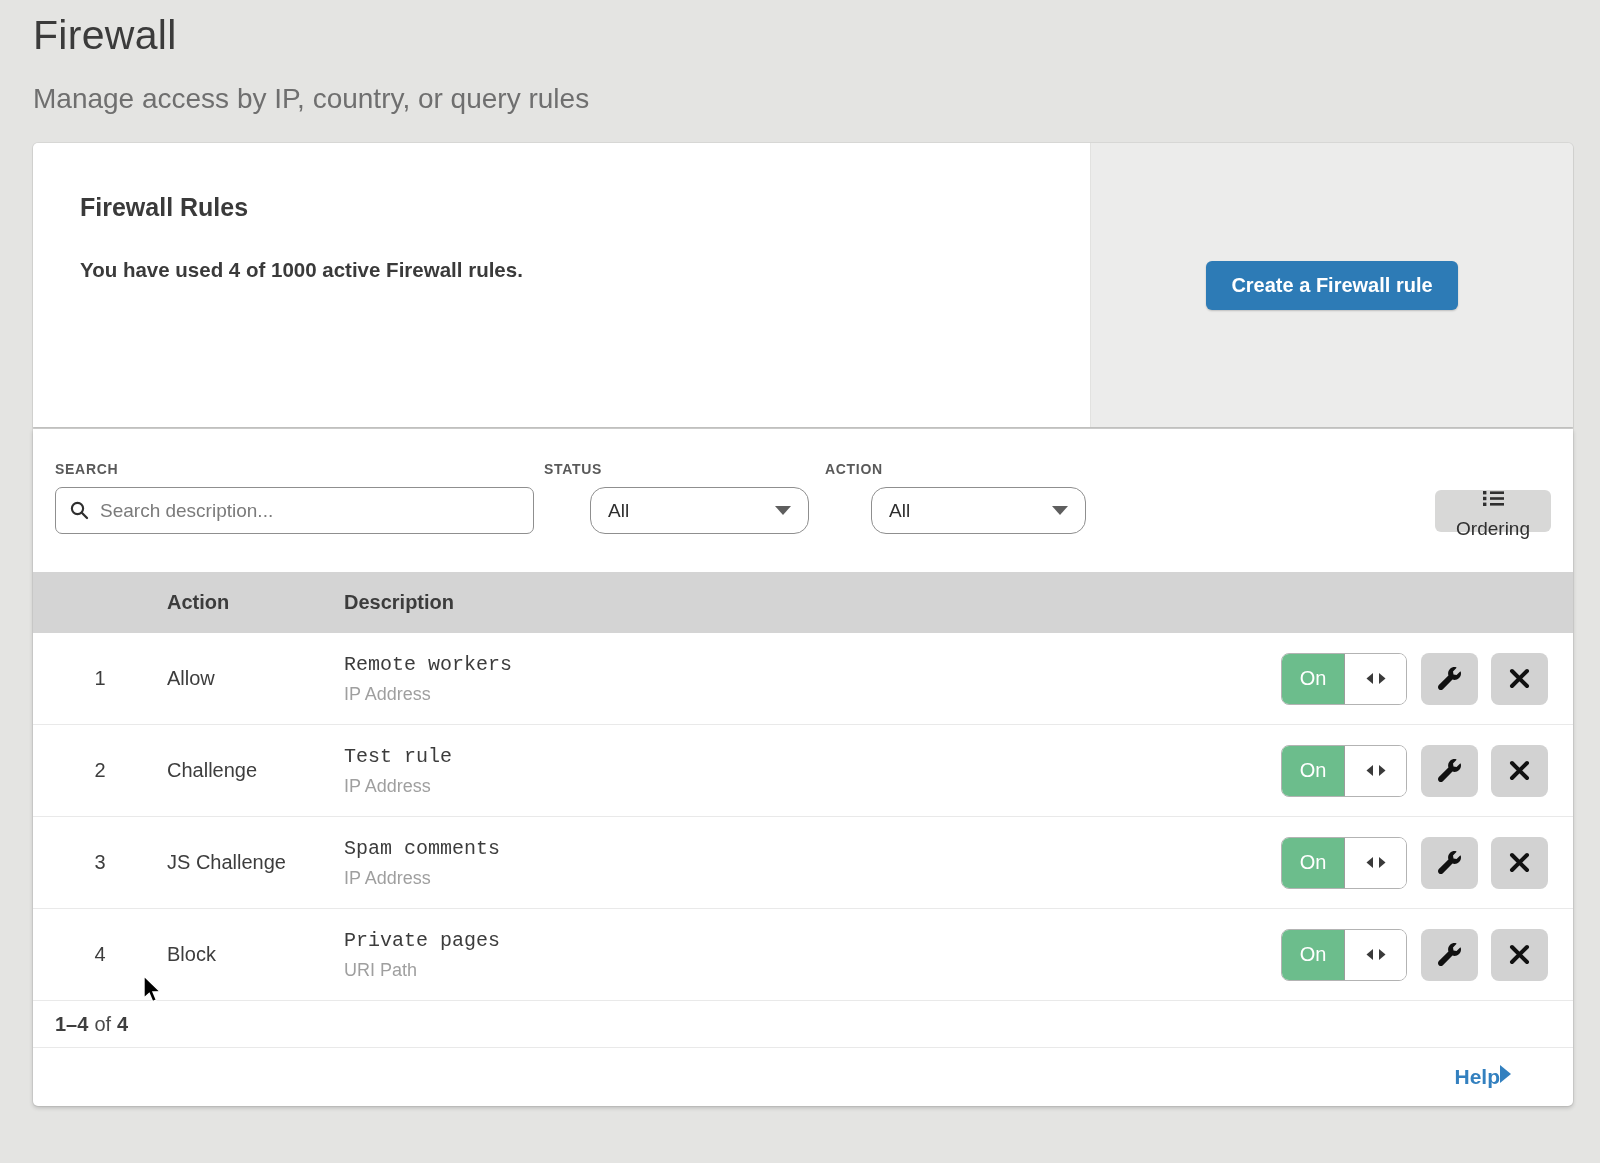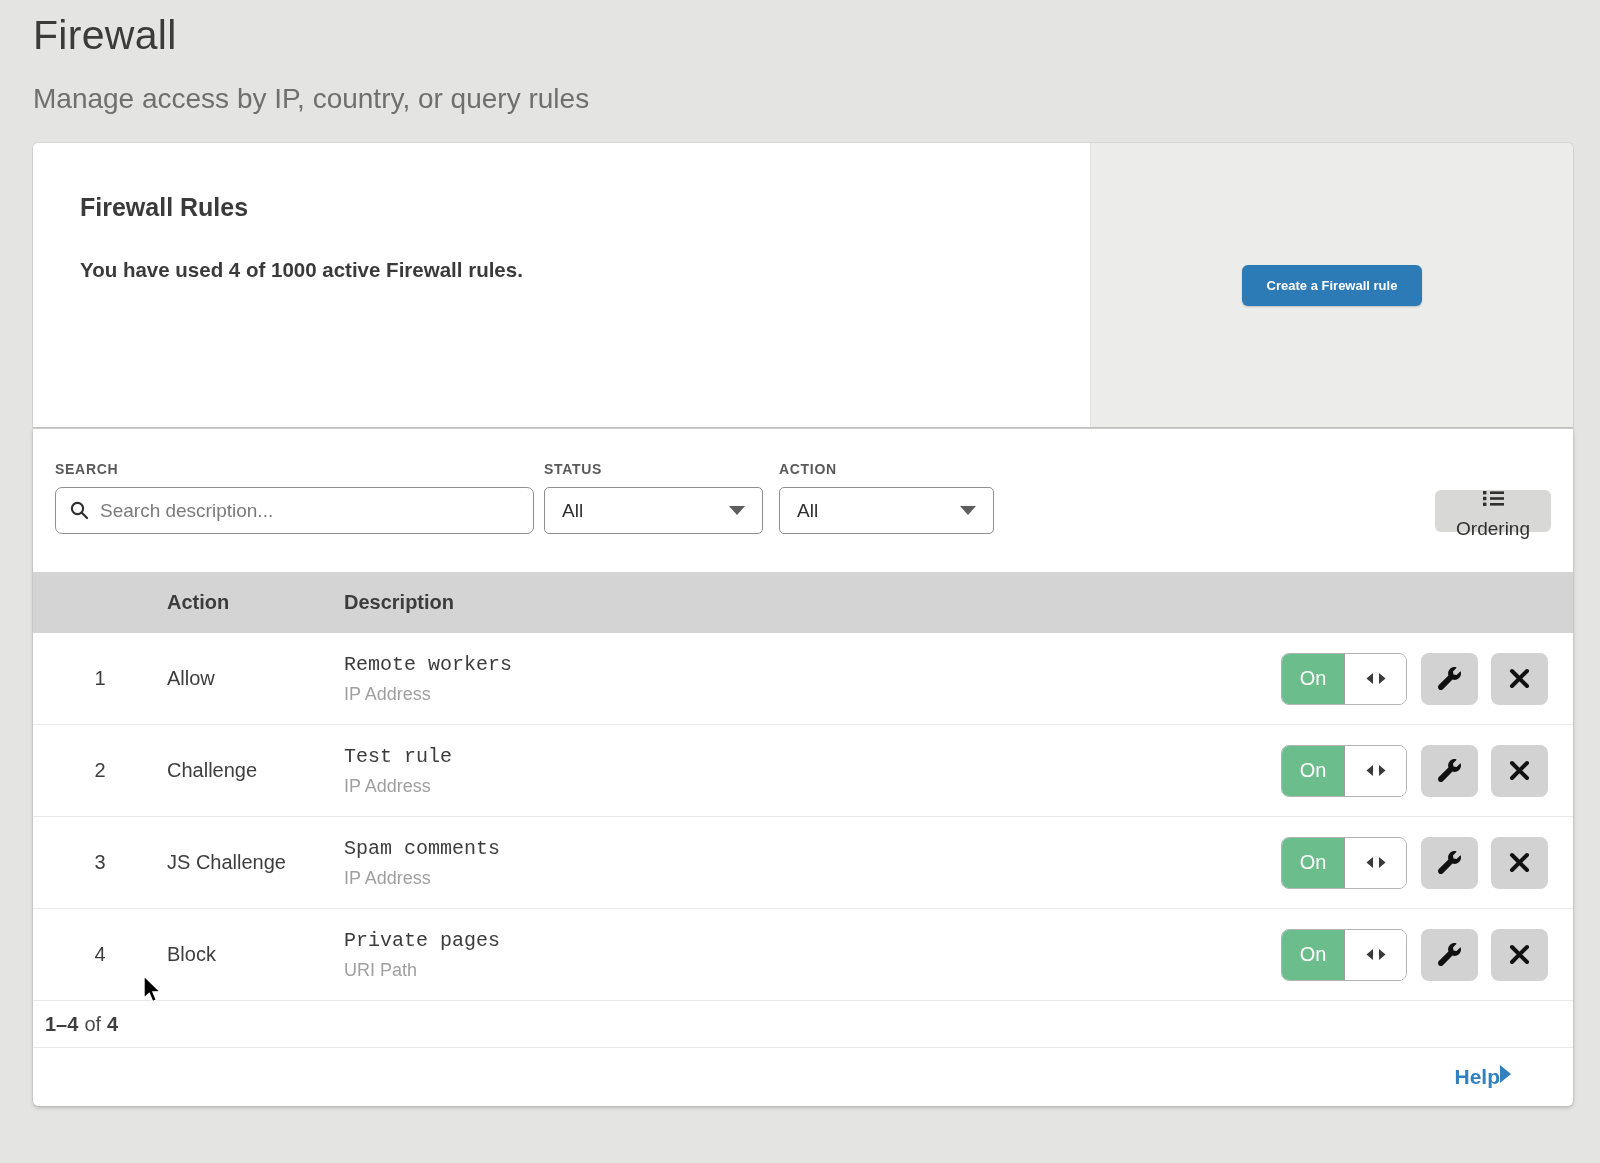--- a/index.html
+++ b/index.html
@@ -29,21 +29,21 @@
   .overview-heading { font-size: 25px; font-weight: bold; color: #3a3a3a; }
   .overview-desc { font-size: 20.5px; color: #474747; line-height: 37px; margin-top: 24px; max-width: 945px; }
   .overview-usage { font-size: 20.5px; font-weight: bold; color: #3a3a3a; margin-top: 36px; }
   .card-top-right {
     width: 483px; background: #ececeb;
     display: flex; align-items: center; justify-content: center;
     border-left: 1px solid #e2e2e0;
   }
   .create-btn {
     background: #2d7bb6; color: #fff; border: none; cursor: pointer;
-    font-family: inherit; font-size: 13px; font-weight: bold;
+    font-family: inherit; font-size: 20px; font-weight: bold;
     padding: 13px 25px; border-radius: 6px;
     box-shadow: 0 1px 2px rgba(0,0,0,0.2);
   }
 
   
   .card-bottom {
     background: #ffffff;
     border-radius: 0 0 5px 5px;
     box-shadow: 0 2px 4px rgba(0,0,0,0.18), 0 0 0 1px rgba(0,0,0,0.05);
   }
@@ -58,23 +58,23 @@
   }
   .search-box input {
     border: none; outline: none; flex: 1; margin-left: 11px;
     font-family: inherit; font-size: 19px; color: #333; background: transparent;
   }
   .search-box input::placeholder { color: #7b7b7b; opacity: 1; }
   .group-status { margin-left: 10px; }
   .group-action { margin-left: 16px; }
   .select-box {
     height: 47px; background: #fff; cursor: pointer;
-    border: 1px solid #8f8f8f; border-radius: 5px;
+    border: 1px solid #8f8f8f; border-radius: 15px;
     display: flex; align-items: center; justify-content: space-between;
-    padding: 0 17px; font-size: 19px; color: #2e2e2e;
+    padding: 0 17px; font-size: 19px; color: #2e2e2e; margin-left: 46px;
   }
   .select-status { width: 219px; }
   .select-action { width: 215px; }
   .caret-down {
     width: 0; height: 0;
     border-left: 8px solid transparent; border-right: 8px solid transparent;
     border-top: 9px solid #5e5e5e;
   }
   .ordering-wrap { margin-left: auto; display: flex; align-items: flex-end; }
   .ordering-btn {
@@ -113,21 +113,21 @@
   .toggle-arrows { width: 61px; display: flex; align-items: center; justify-content: center; background: #fff; }
   .icon-btn {
     width: 57px; height: 52px; background: #d2d2d2; border: none; cursor: pointer;
     border-radius: 8px; display: flex; align-items: center; justify-content: center;
   }
   .btn-wrench { margin-left: 14px; }
   .btn-delete { margin-left: 13px; }
 
   
   .pagination {
-    padding: 0 12px; height: 47px; display: flex; align-items: center;
+    padding: 0 22px; height: 47px; display: flex; align-items: center;
     font-size: 20px; color: #3e3e3e; border-bottom: 1px solid #e9e9e9;
   }
   .pagination .bold { font-weight: bold; }
   .pagination .sep { margin: 0 6px; color: #4a4a4a; font-weight: normal; }
   .help-row { height: 58px; display: flex; align-items: center; justify-content: flex-end; padding-right: 62px; }
   .help-link {
     color: #3380bf; font-size: 21px; font-weight: bold; text-decoration: none;
     display: flex; cursor: pointer;
   }
   .help-arrow {

